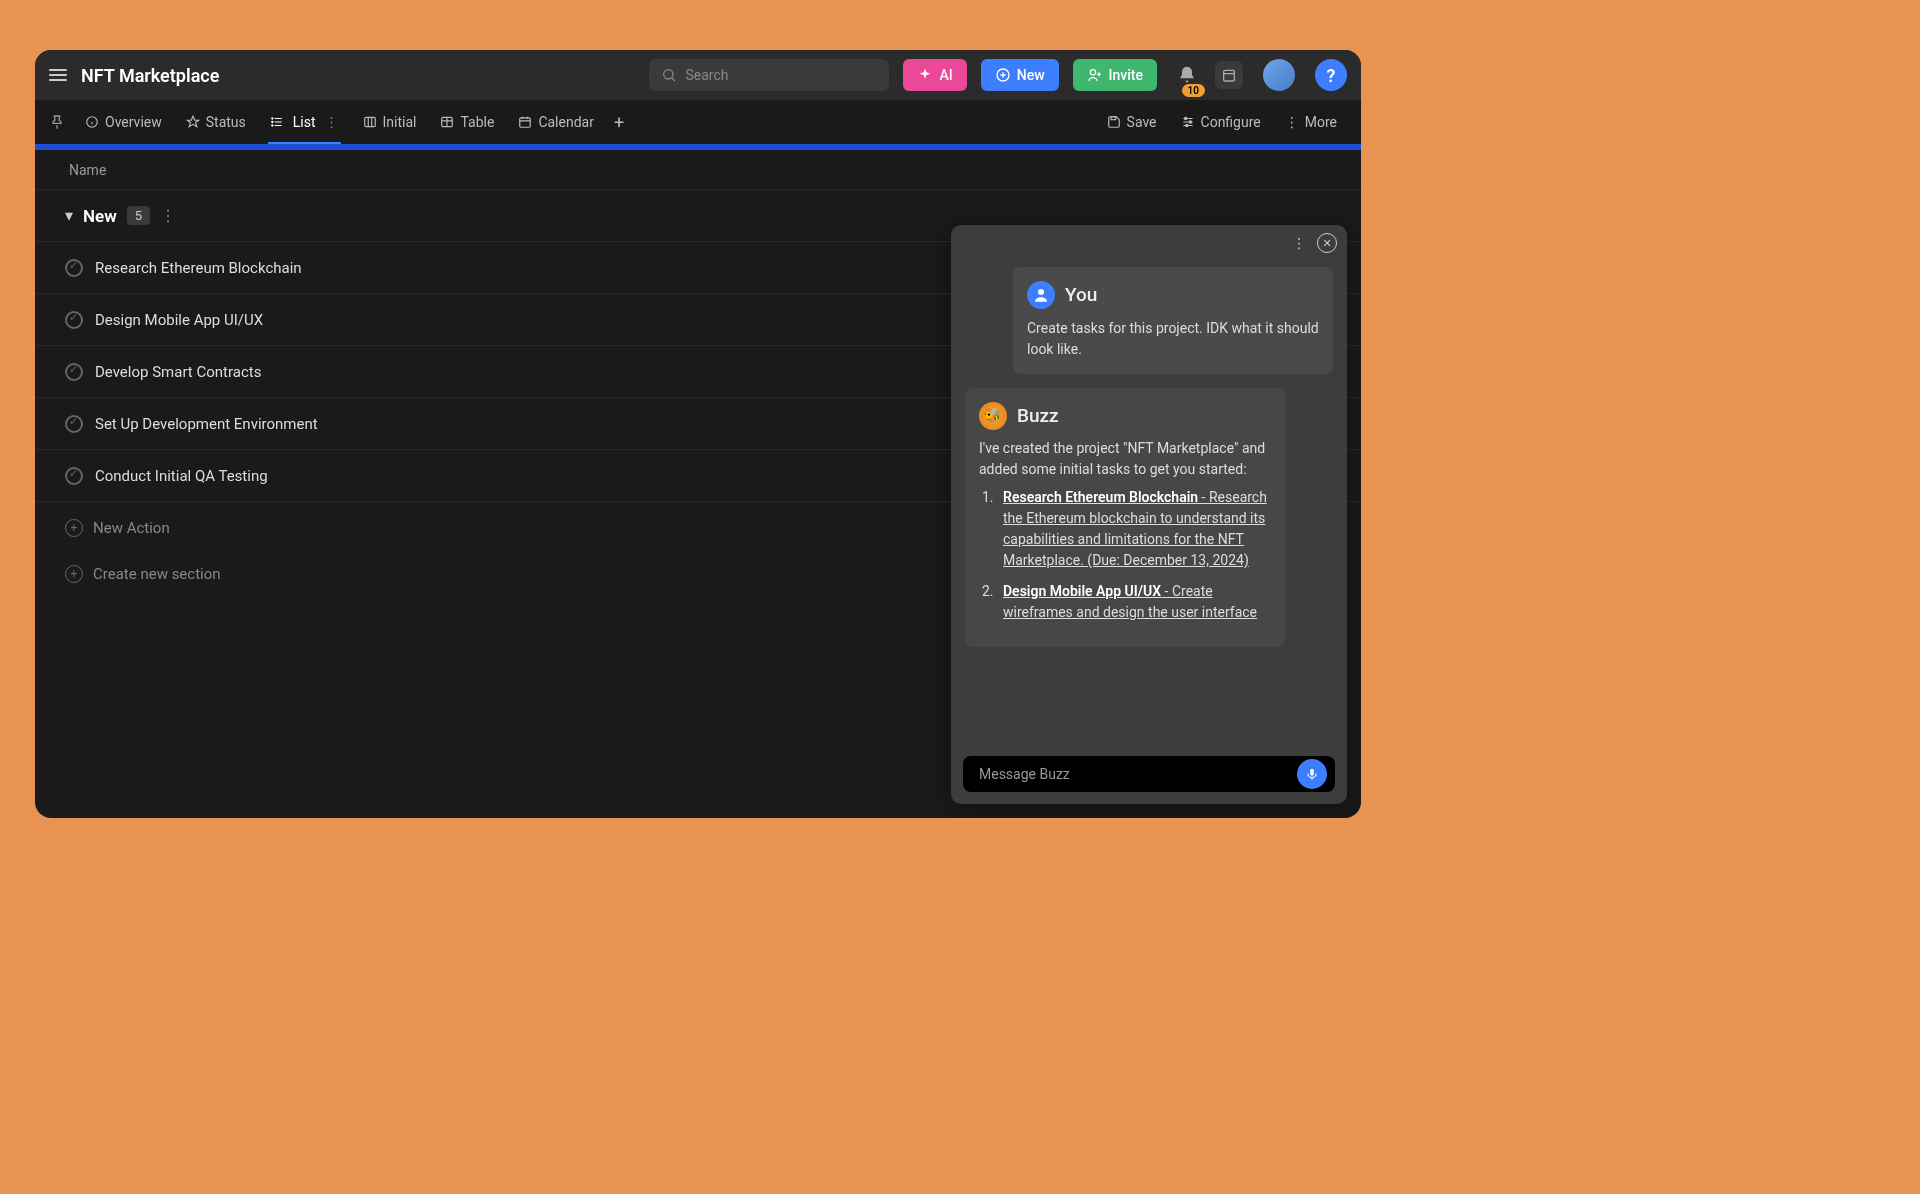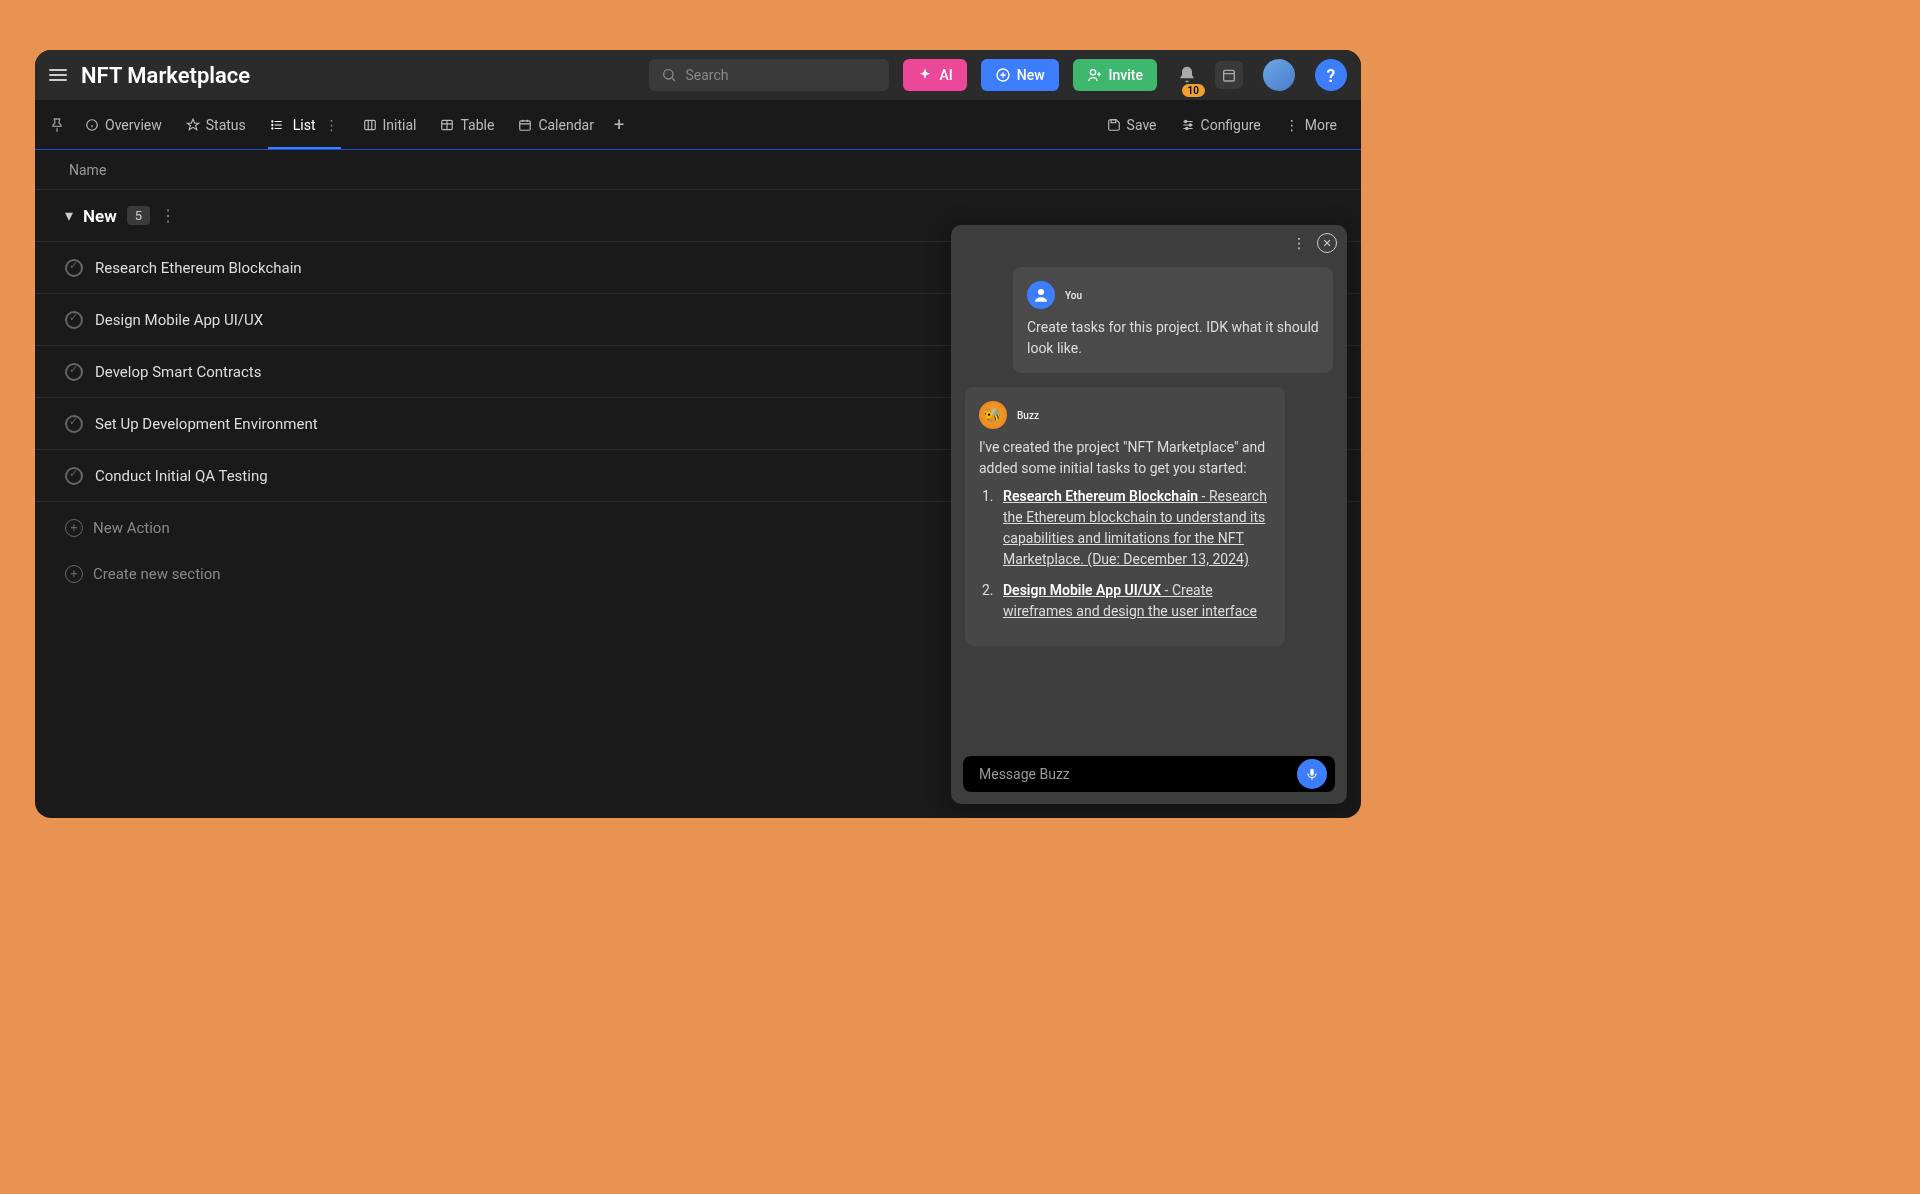--- a/index.html
+++ b/index.html
@@ -1,36 +1,36 @@
 <!DOCTYPE html>
 <html><head>
 <meta charset="utf-8">
 <style>
 * { margin: 0; padding: 0; box-sizing: border-box; font-family: -apple-system, BlinkMacSystemFont, "Segoe UI", Roboto, sans-serif; }
 body { background: #e89352; padding: 50px 35px; width: 1396px; height: 868px; }
 .app-window { background: #1a1a1a; border-radius: 16px; overflow: hidden; height: 100%; position: relative; }
 .top-bar { background: #2b2b2b; height: 50px; display: flex; align-items: center; padding: 0 14px; gap: 14px; }
 .hamburger { color: #ccc; cursor: pointer; display: flex; flex-direction: column; gap: 3px; }
 .hamburger span { width: 18px; height: 2px; background: #ccc; border-radius: 1px; }
-.project-title { color: #fff; font-size: 22px; font-weight: 600; flex: 0 0 auto; }
+.project-title { color: #fff; font-size: 18px; font-weight: 600; flex: 0 0 auto; }
 .spacer { flex: 1; }
 .search-box { background: #3a3a3a; border-radius: 6px; height: 32px; width: 240px; display: flex; align-items: center; padding: 0 12px; gap: 8px; justify-content: center; }
 .search-box input { background: transparent; border: none; outline: none; color: #fff; font-size: 14px; flex: 1; }
 .search-box input::placeholder { color: #888; }
 .btn { height: 32px; border: none; border-radius: 6px; padding: 0 14px; display: flex; align-items: center; gap: 6px; font-size: 14px; font-weight: 500; cursor: pointer; color: #fff; }
 .btn-ai { background: #ec4899; }
 .btn-new { background: #3d7eff; }
 .btn-invite { background: #3fb76f; }
 .icon-16 { width: 16px; height: 16px; }
 .bell-wrap { position: relative; color: #aaa; margin-left: 6px; }
 .badge { position: absolute; top: -6px; right: -8px; background: #f0a030; color: #000; font-size: 10px; font-weight: 600; border-radius: 10px; padding: 1px 6px; margin-top: 25px; }
 .tray-icon { width: 28px; height: 28px; background: #3a3a3a; border-radius: 6px; display: flex; align-items: center; justify-content: center; color: #aaa; margin-left: 4px; }
 .avatar { width: 32px; height: 32px; border-radius: 50%; background: linear-gradient(135deg, #6ba8e5, #4a7ccc); margin-left: 6px; }
 .help-btn { width: 32px; height: 32px; border-radius: 50%; background: #3d7eff; color: #fff; display: flex; align-items: center; justify-content: center; font-size: 18px; font-weight: 600; margin-left: 6px; cursor: pointer; }
-.tab-bar { background: #1a1a1a; height: 50px; display: flex; align-items: center; padding: 0 14px; gap: 4px; border-bottom: 1px solid #1d4ed8; }
+.tab-bar { background: #1a1a1a; height: 50px; display: flex; align-items: center; padding: 0 14px; gap: 4px; border-bottom: 6px solid #1d4ed8; }
 .tab { color: #bbb; font-size: 14px; display: flex; align-items: center; gap: 6px; padding: 0 10px; height: 100%; cursor: pointer; position: relative; }
 .tab.active { color: #fff; gap: 9px; }
 .tab.active::after { content: ''; position: absolute; bottom: 0; left: 8px; right: 8px; height: 2px; background: #3d7eff; }
 .tab-actions { margin-left: auto; display: flex; align-items: center; gap: 4px; }
 .column-header { height: 40px; display: flex; align-items: center; padding: 0 34px; color: #999; font-size: 14px; border-bottom: 1px solid #2a2a2a; }
 .col-name { flex: 1; }
 .section-header { height: 52px; display: flex; align-items: center; padding: 0 30px; gap: 10px; border-bottom: 1px solid #2a2a2a; }
 .section-caret { color: #ccc; }
 .section-title { color: #fff; font-weight: 600; font-size: 17px; }
 .section-count { background: #3a3a3a; color: #ccc; font-size: 13px; padding: 2px 8px; border-radius: 4px; }
@@ -46,21 +46,21 @@
 .chat-header { height: 36px; display: flex; align-items: center; justify-content: flex-end; padding: 0 10px; gap: 6px; }
 .chat-header-btn { width: 24px; height: 24px; color: #ccc; display: flex; align-items: center; justify-content: center; cursor: pointer; font-size: 14px; }
 .close-circle { border: 1.5px solid #ccc; border-radius: 50%; width: 20px; height: 20px; font-size: 11px; }
 .chat-body { flex: 1; overflow: hidden; padding: 6px 14px; display: flex; flex-direction: column; gap: 14px; }
 .msg { border-radius: 8px; padding: 14px; font-size: 14px; line-height: 1.5; }
 .msg-user { background: #4a4a4a; color: #ddd; align-self: flex-end; max-width: 320px; }
 .msg-bot { background: #474747; color: #ddd; max-width: 320px; align-self: flex-start; }
 .msg-head { display: flex; align-items: center; gap: 10px; margin-bottom: 8px; }
 .msg-avatar { width: 28px; height: 28px; border-radius: 50%; background: #3d7eff; display: flex; align-items: center; justify-content: center; }
 .msg-avatar.bot { background: radial-gradient(circle, #f5a623, #e67e22); }
-.msg-sender { color: #eee; font-weight: 500; font-size: 10px; }
+.msg-sender { color: #eee; font-weight: 500; font-size: 19px; }
 .msg-text ol { margin-left: 18px; margin-top: 7px; text-decoration: underline; }
 .msg-text li { margin-bottom: 10px; padding-left: 6px; }
 .msg-text strong { color: #fff; font-weight: 600; }
 .chat-input-wrap { padding: 12px; }
 .chat-input { background: #000000; border-radius: 8px; height: 36px; display: flex; align-items: center; padding: 0 8px 0 16px; }
 .chat-input input { flex: 1; background: transparent; border: none; outline: none; color: #fff; font-size: 14px; }
 .chat-input input::placeholder { color: #999; }
 .mic-btn { width: 30px; height: 30px; border-radius: 50%; background: #3d7eff; color: #fff; display: flex; align-items: center; justify-content: center; cursor: pointer; }
 svg { display: block; }
 .pin-icon { color: #999; margin-right: 6px; }

